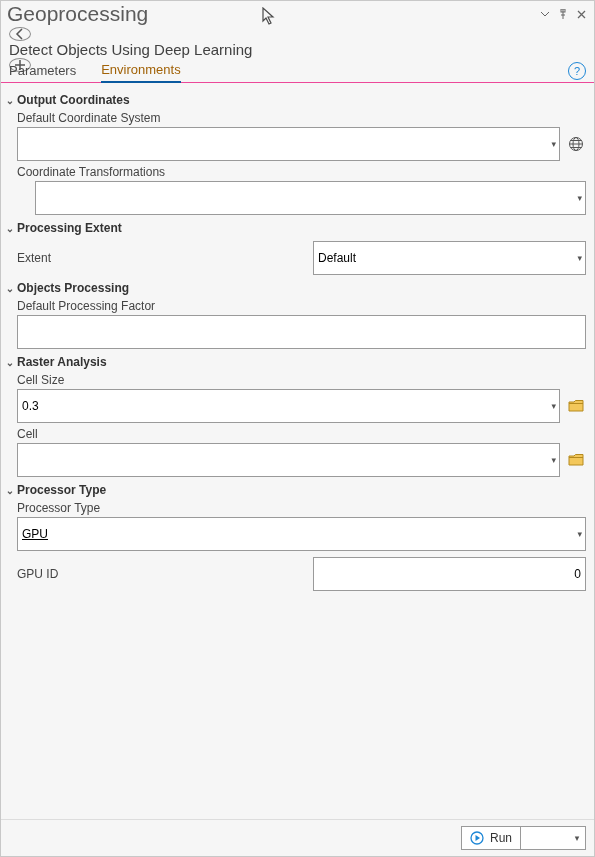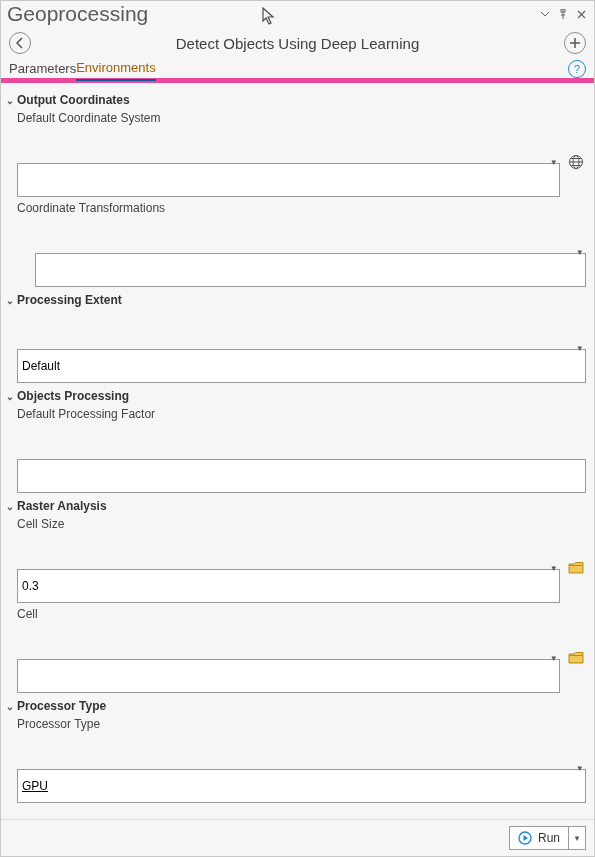--- a/index.html
+++ b/index.html
@@ -43,45 +43,46 @@
     cursor: pointer;
   }
   .cursor-icon {
     position: absolute;
     left: 261px; top: 6px;
     pointer-events: none;
   }
   .tool-header {
     height: 32px;
     display: flex;
-    align-items: center;
+    align-items: flex-start;
     padding: 0 8px;
+    flex-direction: column;
   }
   .tool-header .back, .tool-header .add {
     width: 22px; height: 22px;
     border: 1px solid #8e8e8e;
     border-radius: 50%;
     display:flex; align-items:center; justify-content:center;
     color: #555;
     cursor: pointer;
     background: #f6f6f6;
   }
   .tool-header .tool-title {
     flex: 1;
     text-align: center;
     font-size: 15px;
     color: #414141;
   }
   .tabs {
     display: flex;
-    gap: 0;
+    gap: 25px;
     padding: 0 8px;
     align-items: center;
     height: 24px;
-    border-bottom: 5px solid #ec4899;
+    border-bottom: 1px solid #ec4899;
     text-align: right;
   }
   .tab {
     font-size: 13px;
     color: #4a4a4a;
     height: 24px;
     display: flex;
     align-items: center;
     cursor: pointer;
   }
@@ -135,21 +136,20 @@
     align-items: center;
     gap: 6px;
   }
   .combo, .textbox {
     height: 22px;
     border: 1px solid #9a9a9a;
     background: #fff;
     font-size: 12px;
     padding: 16px 4px;
     font-family: inherit;
-    margin-top: 36px;
   }
   .combo { padding-right: 18px; position: relative; }
   .combo-wrap { position: relative; flex: 1; }
   .combo-wrap .caret {
     position: absolute;
     right: 4px; top: 50%;
     transform: translateY(-50%);
     pointer-events: none;
     font-size: 9px;
     color: #555;
@@ -181,20 +181,21 @@
     justify-content: flex-end;
     background: #f6f6f6;
   }
   .run-btn {
     display: flex;
     align-items: center;
     border: 1px solid #9a9a9a;
     background: #fff;
     cursor: pointer;
     height: 24px;
+    gap: 48px;
   }
   .run-btn .main {
     display:flex; align-items:center; gap:6px;
     padding: 0 8px;
     border-right: 1px solid #9a9a9a;
     height: 100%;
   }
   .run-btn .dd {
     width: 16px;
     display:flex; align-items:center; justify-content:center;
@@ -288,20 +289,21 @@
         </div>
       </div>
     </div>
 
     <div class="section">
       <div class="section-header">
         <span class="chev">⌄</span>
         <span>Processing Extent</span>
       </div>
       <div class="two-col-row">
+        <div class="left-label">Extent</div>
         <div class="right">
           <div class="combo-wrap">
             <input class="combo" style="width: 100%;" type="text" value="Default">
             <span class="caret">▾</span>
           </div>
         </div>
       </div>
     </div>
 
     <div class="section">

